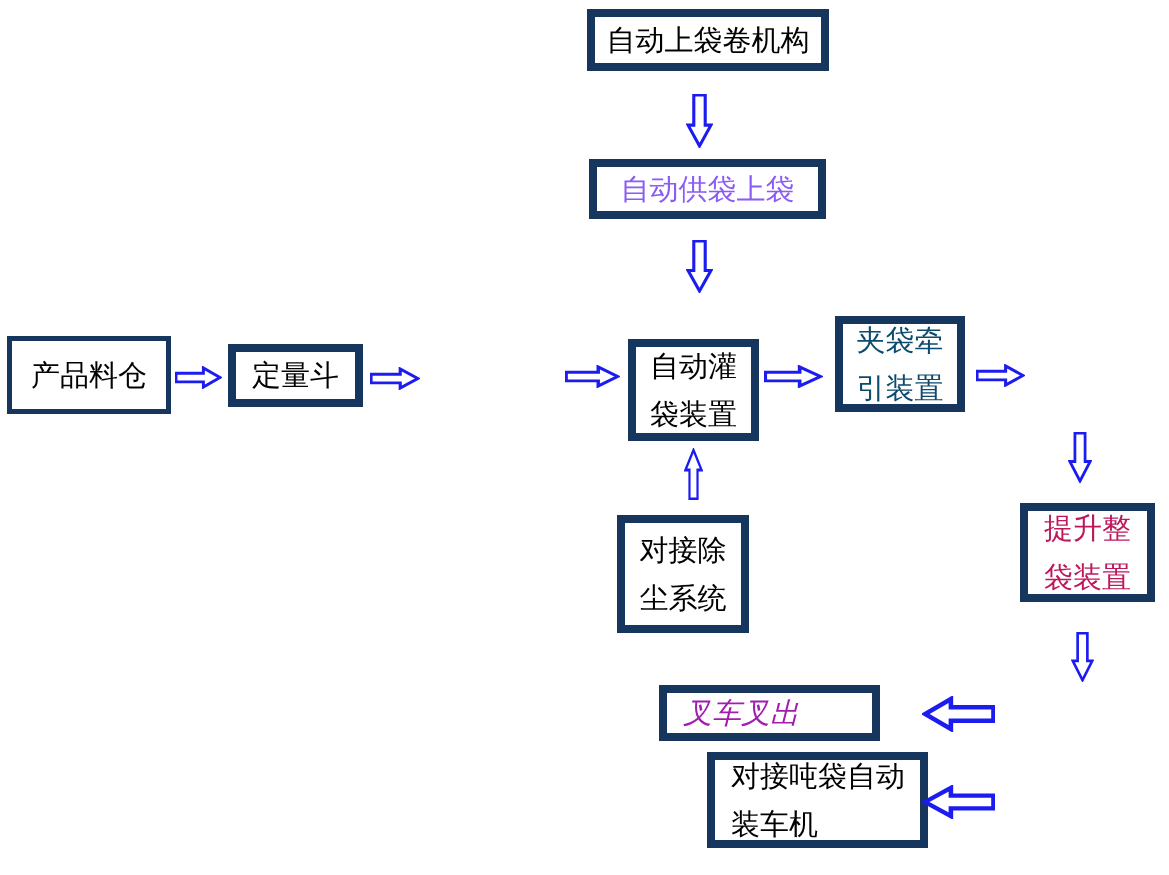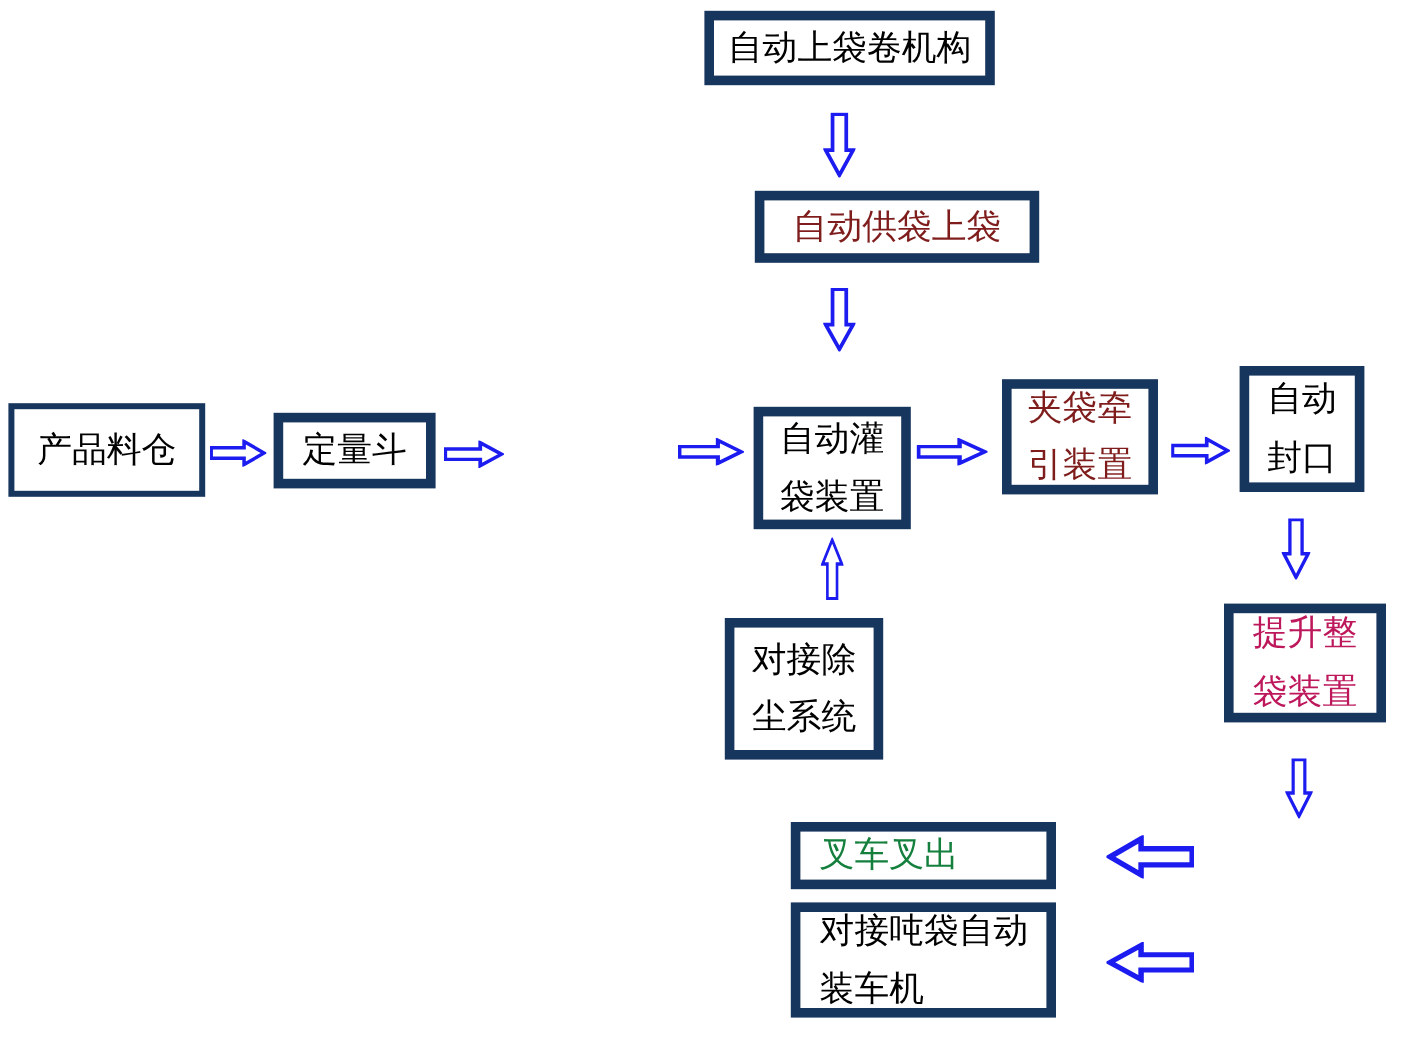--- a/index.html
+++ b/index.html
@@ -38,21 +38,21 @@
 
   
   .n1  { left: 587px;  top: 9px;   width: 242px; height: 62px; }
   .n2  { left: 589px;  top: 159px; width: 237px; height: 60px; }
   .n3  { left: 7px;    top: 336px; width: 164px; height: 78px; }
   .n4  { left: 228px;  top: 344px; width: 135px; height: 63px; }
   .n5  { left: 423px;  top: 347px; width: 135px; height: 61px; }
   .n6  { left: 628px;  top: 315px; width: 131px; height: 102px; }
   .n7  { left: 835px;  top: 316px; width: 130px; height: 96px; }
   .n8  { left: 1033px; top: 305px; width: 104px; height: 105px; }
-  .n9  { left: 604px;  top: 515px; width: 132px; height: 118px; }
+  .n9  { left: 617px;  top: 515px; width: 132px; height: 118px; }
   .n10 { left: 1020px; top: 503px; width: 135px; height: 99px; }
   .n11 { left: 1022px; top: 688px; width: 131px; height: 130px; }
   .n12 { left: 659px;  top: 685px; width: 221px; height: 56px; }
   .n13 { left: 659px;  top: 752px; width: 221px; height: 96px; }
 
   .arrow {
     position: absolute;
     line-height: 0;
   }
   .arrow svg {
@@ -76,35 +76,33 @@
   .r5 { left: 976px;  top: 364px; width: 49px; height: 23px; }
   .l1 { left: 922px;  top: 696px; width: 73px; height: 36px; }
   .l2 { left: 922px;  top: 785px; width: 73px; height: 34px; }
 </style>
 </head>
 <body>
 
 <div class="canvas" style="background: rgb(255, 255, 255);">
 
   <div class="node n1" style="border-color: rgb(23, 54, 93); color: rgb(0, 0, 0);">自动上袋卷机构</div>
-  <div class="node n2" style="border-color: rgb(23, 54, 93); color: #7f1d1d; margin-left: 40px;">自动供袋上袋</div>
+  <div class="node n2" style="border-color: rgb(23, 54, 93); color: #8b5cf6;">自动供袋上袋</div>
   <div class="node n3 thick" style="border-color: rgb(23, 54, 93); color: rgb(0, 0, 0);">产品料仓</div>
   <div class="node n4" style="border-color: rgb(23, 54, 93); color: rgb(0, 0, 0);">定量斗</div>
   <div class="node n6" style="border-color: rgb(23, 54, 93); color: rgb(0, 0, 0); margin-top: 24px;">自动灌
 袋装置</div>
-  <div class="node n7" style="border-color: rgb(23, 54, 93); color: #7f1d1d;">夹袋牵
+  <div class="node n7" style="border-color: rgb(23, 54, 93); color: #0c4a6e;">夹袋牵
 引装置</div>
-  <div class="node n8" style="border-color: rgb(23, 54, 93); color: rgb(0, 0, 0);">自动
-封口</div>
   <div class="node n9" style="border-color: rgb(23, 54, 93); color: rgb(0, 0, 0);">对接除
 尘系统</div>
   <div class="node n10" style="border-color: rgb(23, 54, 93); color: #be185d;">提升整
 袋装置</div>
-  <div class="node n12 left" style="border-color: rgb(23, 54, 93); color: #15803d;">叉车叉出</div>
-  <div class="node n13 left" style="border-color: rgb(23, 54, 93); color: rgb(0, 0, 0);">对接吨袋自动
+  <div class="node n12 left" style="border-color: rgb(23, 54, 93); color: #a21caf; font-style: italic;">叉车叉出</div>
+  <div class="node n13 left" style="border-color: rgb(23, 54, 93); color: rgb(0, 0, 0); margin-left: 48px;">对接吨袋自动
 装车机</div>
 
   <div class="arrow a1">
     <svg viewBox="0 0 26 52" preserveAspectRatio="none">
       <polygon points="7.5,1 7.5,30 2,30 13,50 24,30 18.5,30 18.5,1" fill="#ffffff" stroke="#1c1cf0" stroke-width="3"></polygon>
     </svg>
   </div>
   <div class="arrow a2">
     <svg viewBox="0 0 26 52" preserveAspectRatio="none">
       <polygon points="7.5,1 7.5,30 2,30 13,50 24,30 18.5,30 18.5,1" fill="#ffffff" stroke="#1c1cf0" stroke-width="3"></polygon>

